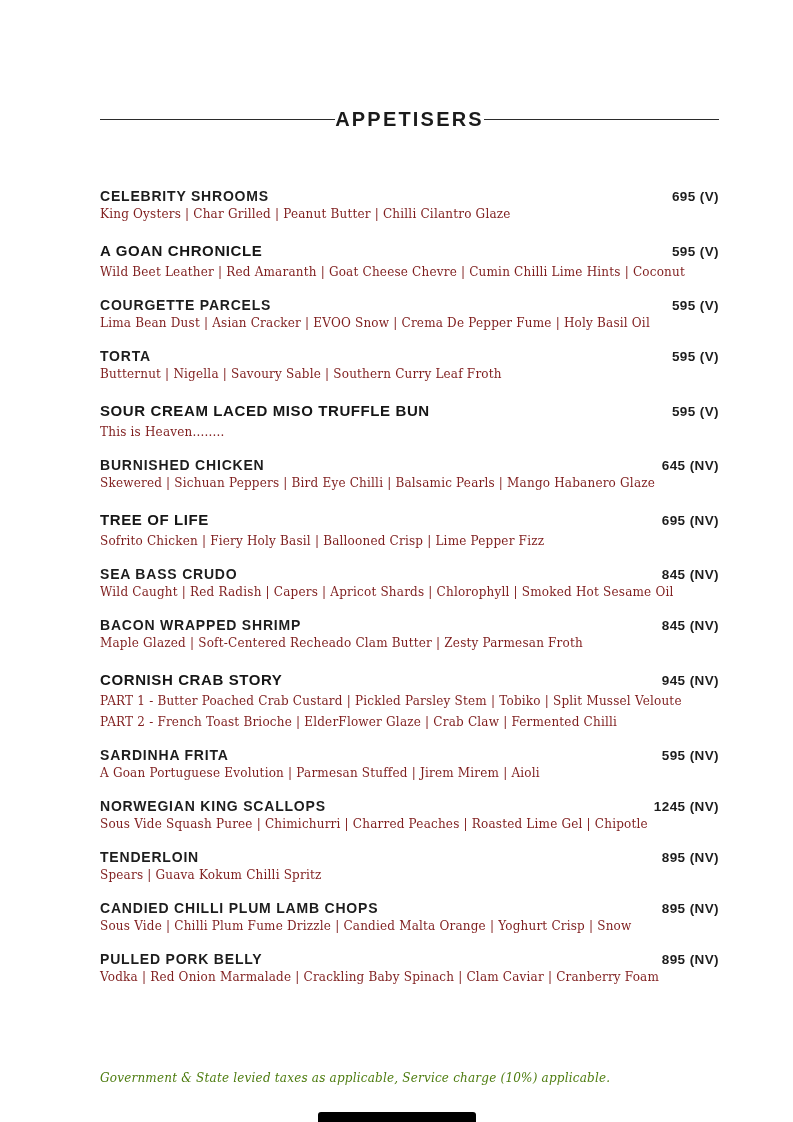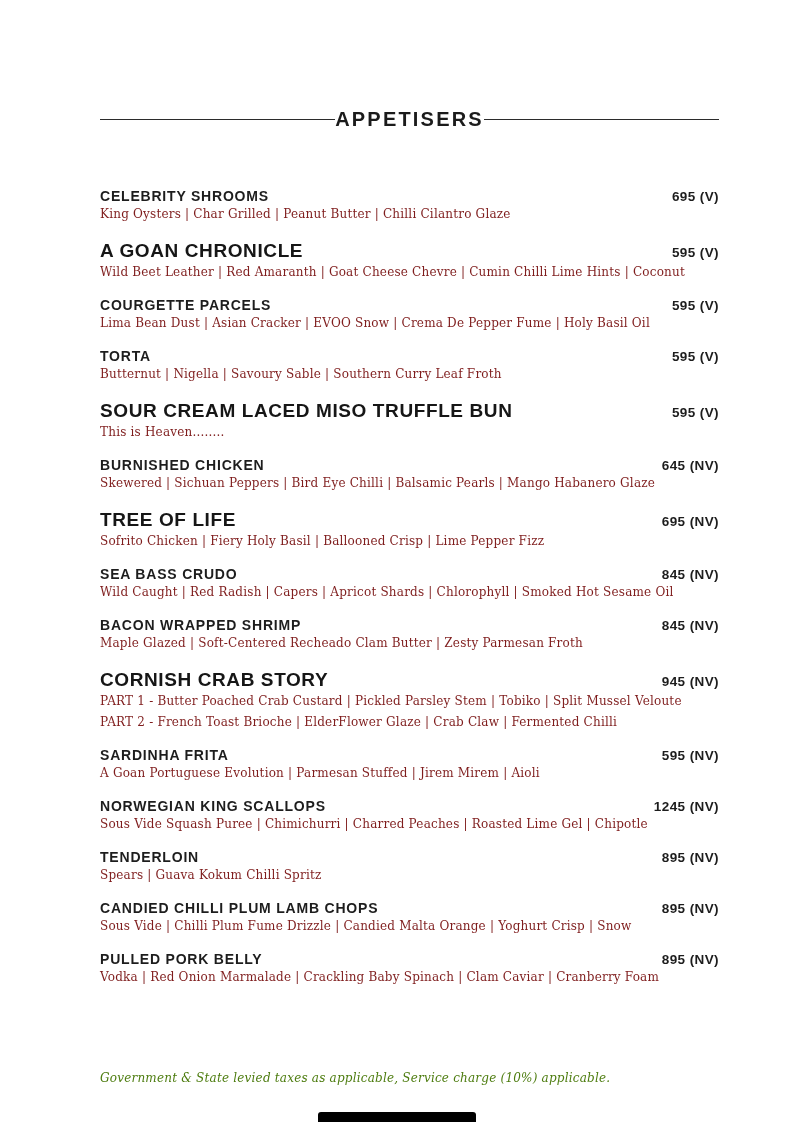--- a/index.html
+++ b/index.html
@@ -61,21 +61,21 @@
   }
   .item .desc {
     font-family: "DejaVu Serif", serif;
     font-size: 12px;
     line-height: 17px;
     color: #7f1d1d;
     margin-top: 2px;
     letter-spacing: 0.2px;
   }
   .item.featured .name {
-    font-size: 19px;
+    font-size: 15px;
     line-height: 22px;
     letter-spacing: 0.6px;
     color: #161616;
   }
 
   
   .footer {
     position: absolute;
     top: 1071px;
     left: 100px;

